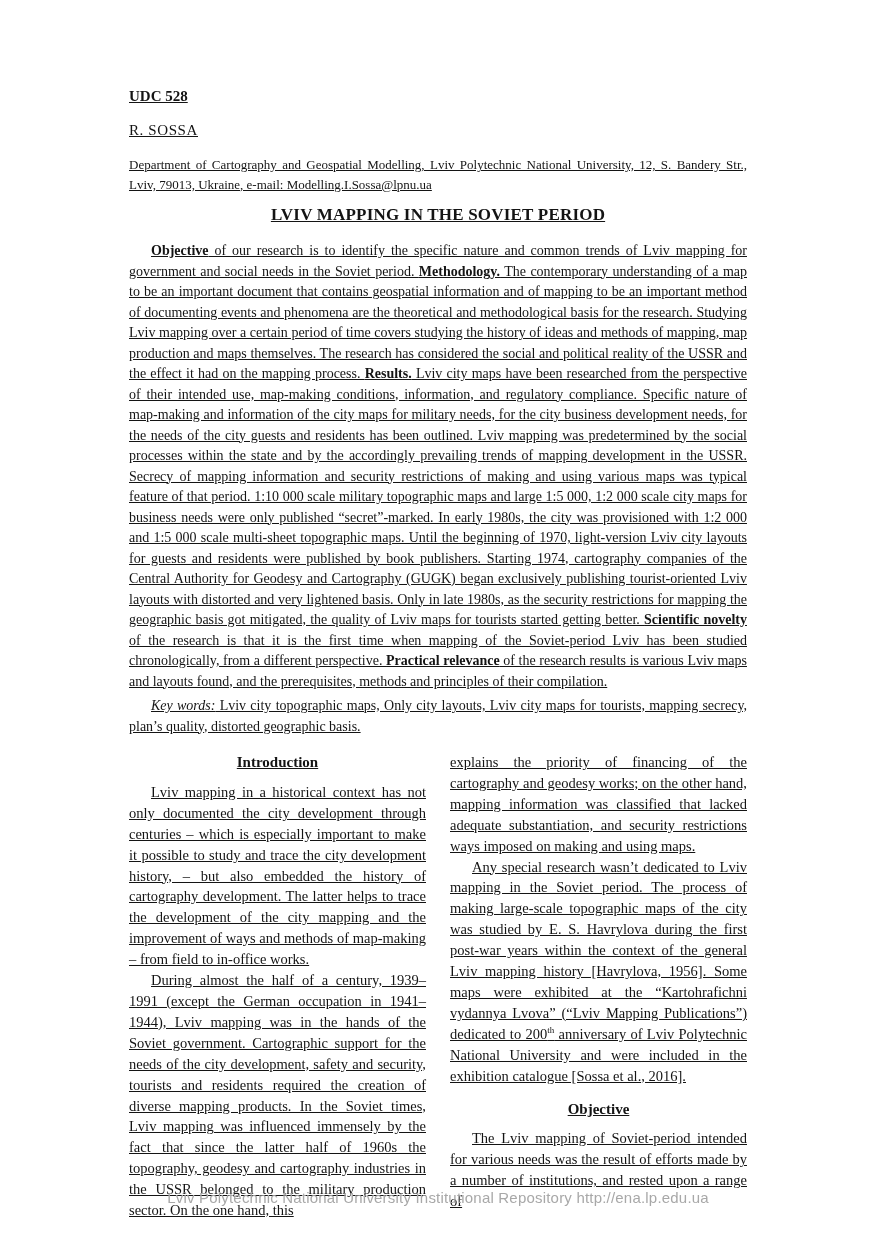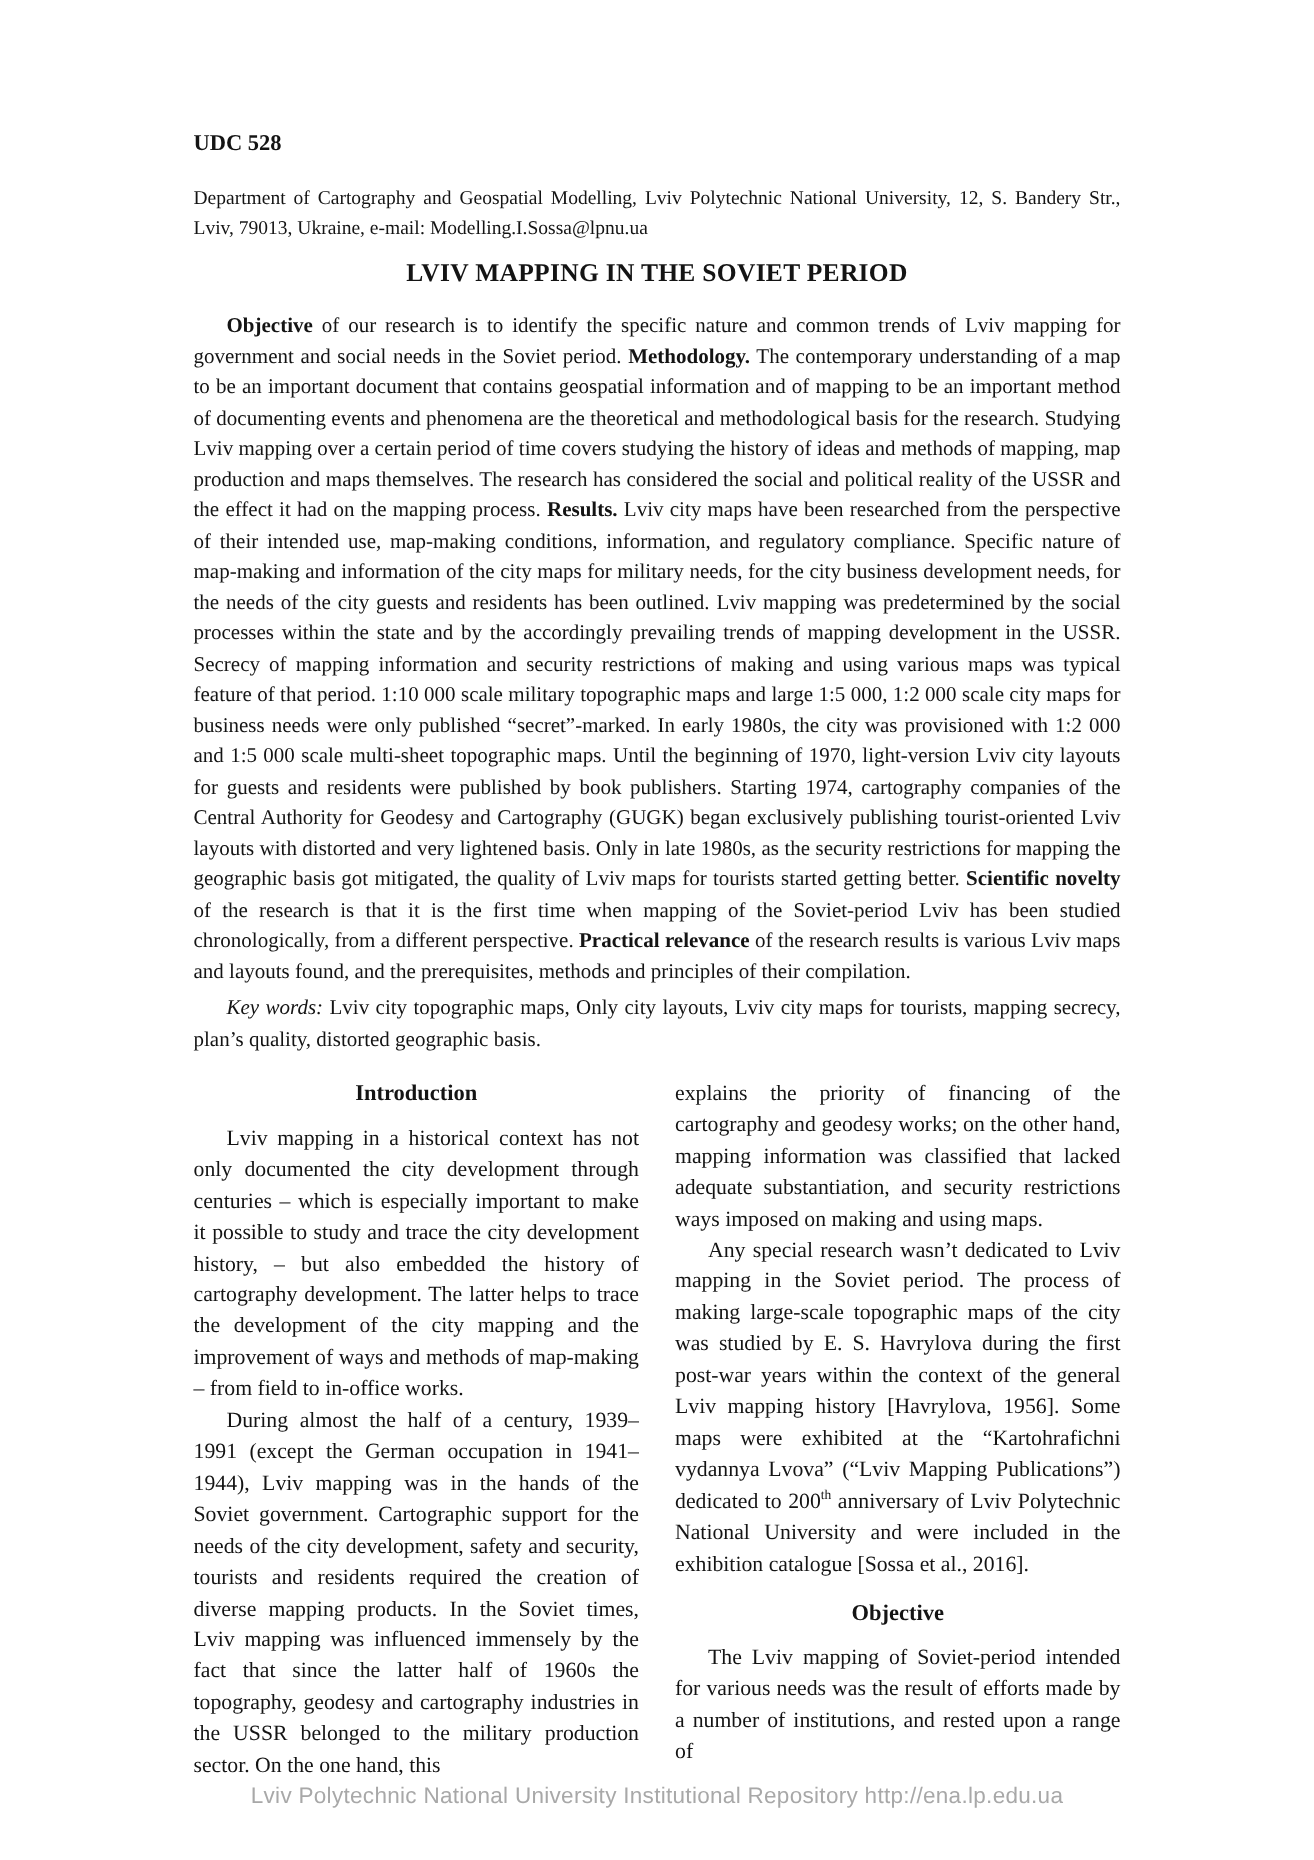--- a/index.html
+++ b/index.html
@@ -1,20 +1,20 @@
 <!DOCTYPE html>
 <html><head>
 <meta charset="utf-8">
 <style>
   * { box-sizing: border-box; }
   html, body { margin: 0; padding: 0; background: #ffffff; }
   .page {
     width: 768px; height: 1240px; margin: 0 auto; background: #ffffff;
     font-family: "Liberation Serif", "DejaVu Serif", serif;
-    color: #141414; position: relative; padding: 88px 75px 16px 75px; overflow: hidden;
+    color: #141414; position: relative; padding: 88px 75px 16px 75px; overflow: hidden; text-decoration: underline;
   }
   .udc { font-weight: bold; font-size: 15px; margin: 0 0 17px 0; }
   .author { font-size: 15px; letter-spacing: 0.6px; margin: 0 0 16px 0; }
   .affiliation { font-size: 13px; line-height: 19.5px; text-align: justify; margin: 0 0 11px 0; }
   .doi { font-size: 13.5px; margin: 0 0 16px 0; }
   .b { font-weight: bold; }
   .i { font-style: italic; }
   .title { font-size: 17px; font-weight: bold; text-align: center; margin: 0 0 16px 0; letter-spacing: 0.2px; }
   .abstract { font-size: 14px; line-height: 20.5px; text-align: justify; text-indent: 22px; margin: 0 0 4px 0; }
   .keywords { font-size: 14px; line-height: 20.5px; text-align: justify; text-indent: 22px; margin: 0 0 15px 0; }
@@ -31,20 +31,21 @@
     font-size: 15px; color: #a8a8a8; letter-spacing: 0.2px;
   }
 </style>
 </head>
 <body>
 
 <div class="page">
 
   <p class="udc">UDC 528</p>
 
+  <p class="author">R. SOSSA</p>
 
   <p class="affiliation">Department of Cartography and Geospatial Modelling, Lviv Polytechnic National University, 12, S. Bandery Str., Lviv, 79013, Ukraine, e-mail: Modelling.I.Sossa@lpnu.ua</p>
 
 
   <h1 class="title">LVIV MAPPING IN THE SOVIET PERIOD</h1>
 
   <p class="abstract"><span class="b">Objective</span><span> of our research is to identify the specific nature and common trends of Lviv mapping for government and social needs in the Soviet period. </span><span class="b">Methodology.</span><span> The contemporary understanding of a map to be an important document that contains geospatial information and of mapping to be an important method of documenting events and phenomena are the theoretical and methodological basis for the research. Studying Lviv mapping over a certain period of time covers studying the history of ideas and methods of mapping, map production and maps themselves. The research has considered the social and political reality of the USSR and the effect it had on the mapping process. </span><span class="b">Results.</span><span> Lviv city maps have been researched from the perspective of their intended use, map-making conditions, information, and regulatory compliance. Specific nature of map-making and information of the city maps for military needs, for the city business development needs, for the needs of the city guests and residents has been outlined. Lviv mapping was predetermined by the social processes within the state and by the accordingly prevailing trends of mapping development in the USSR. Secrecy of mapping information and security restrictions of making and using various maps was typical feature of that period. 1:10 000 scale military topographic maps and large 1:5 000, 1:2 000 scale city maps for business needs were only published “secret”-marked. In early 1980s, the city was provisioned with 1:2 000 and 1:5 000 scale multi-sheet topographic maps. Until the beginning of 1970, light-version Lviv city layouts for guests and residents were published by book publishers. Starting 1974, cartography companies of the Central Authority for Geodesy and Cartography (GUGK) began exclusively publishing tourist-oriented Lviv layouts with distorted and very lightened basis. Only in late 1980s, as the security restrictions for mapping the geographic basis got mitigated, the quality of Lviv maps for tourists started getting better. </span><span class="b">Scientific novelty</span><span> of the research is that it is the first time when mapping of the Soviet-period Lviv has been studied chronologically, from a different perspective. </span><span class="b">Practical relevance</span><span> of the research results is various Lviv maps and layouts found, and the prerequisites, methods and principles of their compilation.</span></p>
 
   <p class="keywords"><span class="i">Key words:</span><span> Lviv city topographic maps, Only city layouts, Lviv city maps for tourists, mapping secrecy, plan’s quality, distorted geographic basis.</span></p>
 

